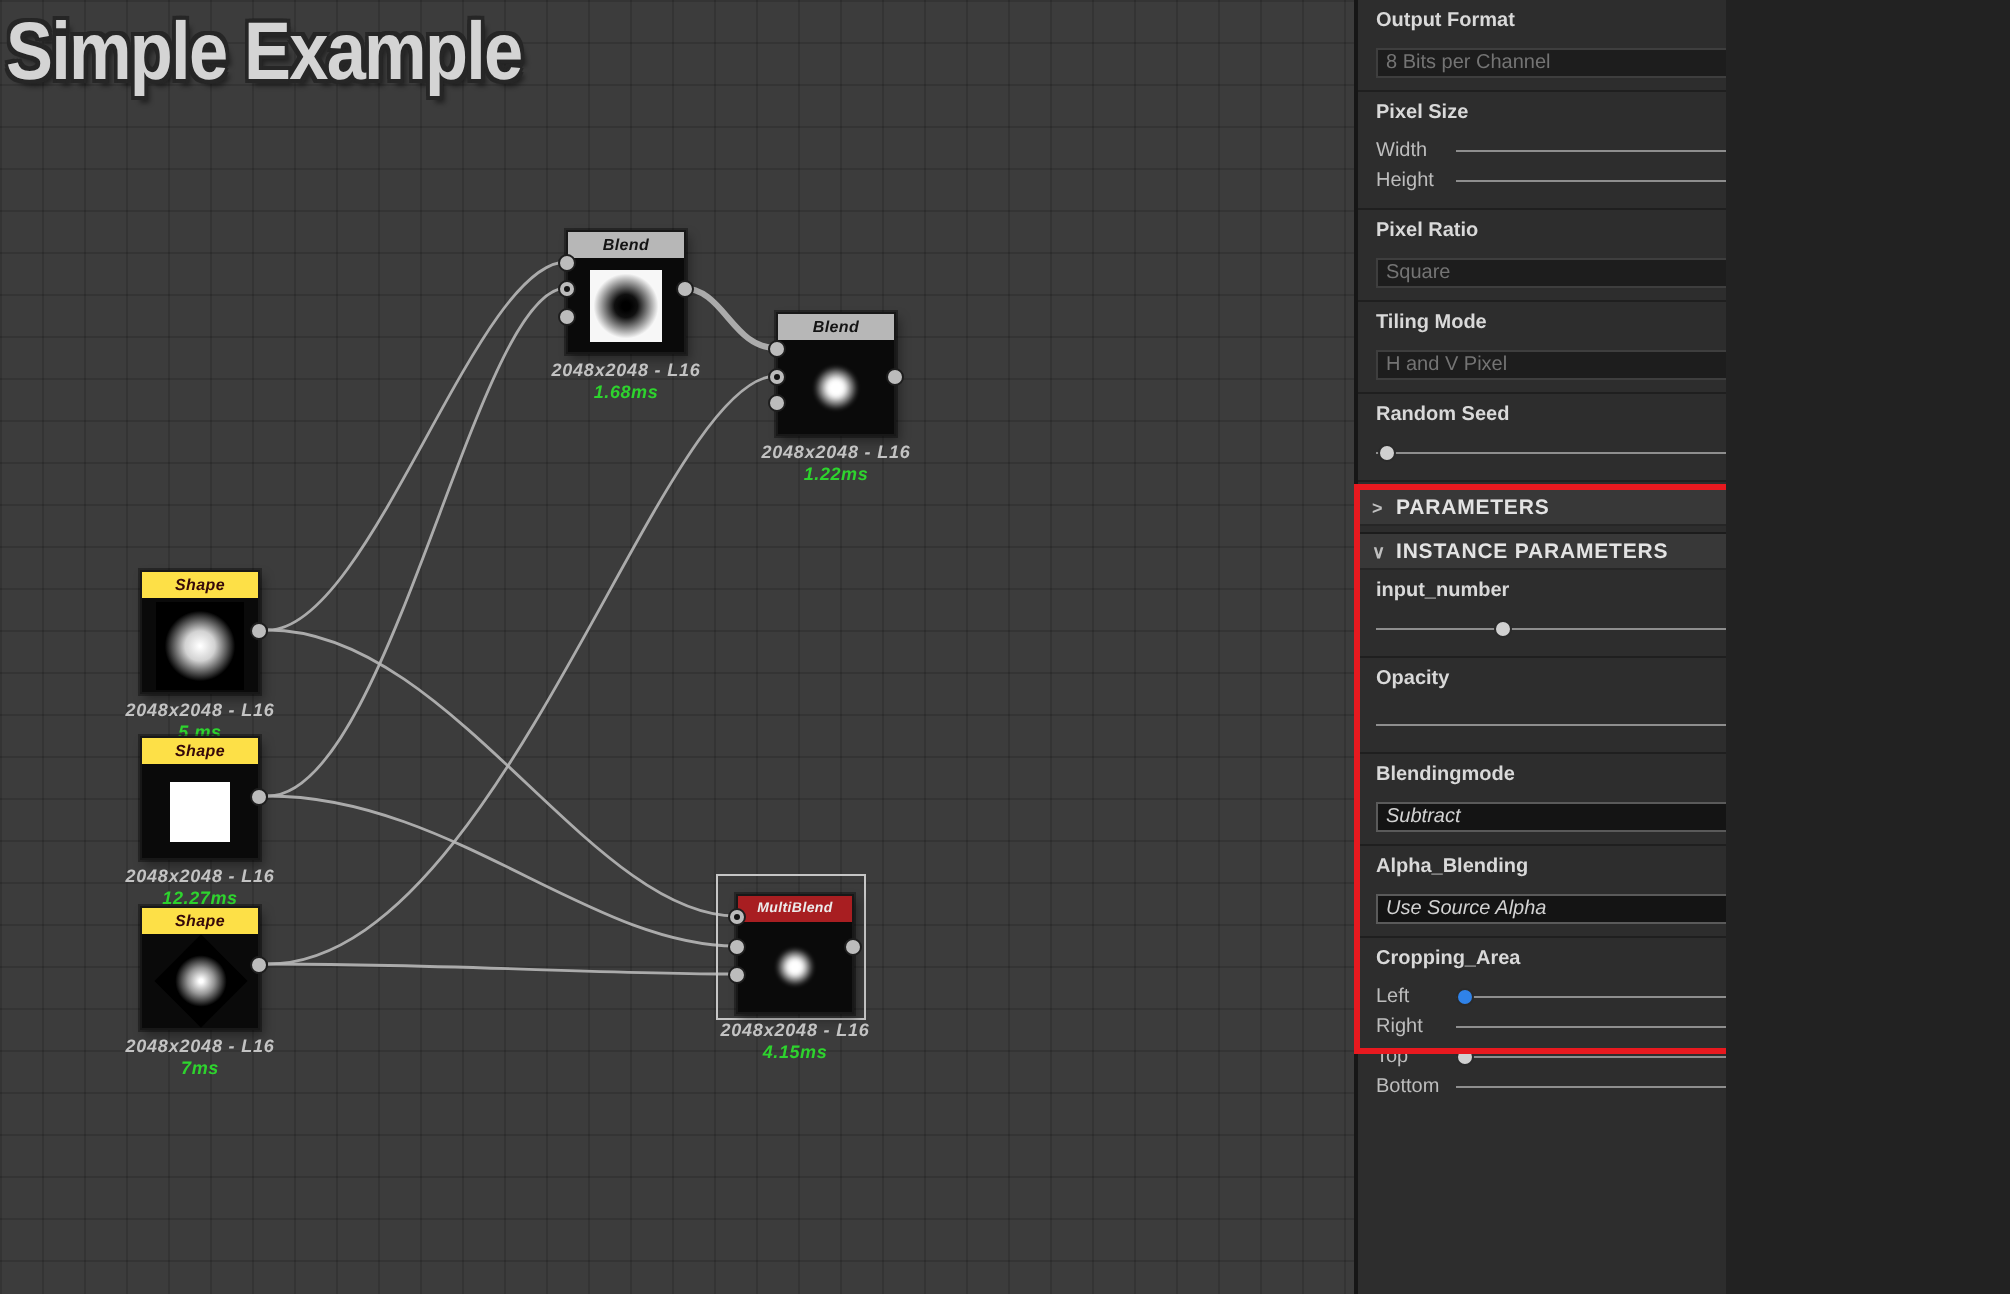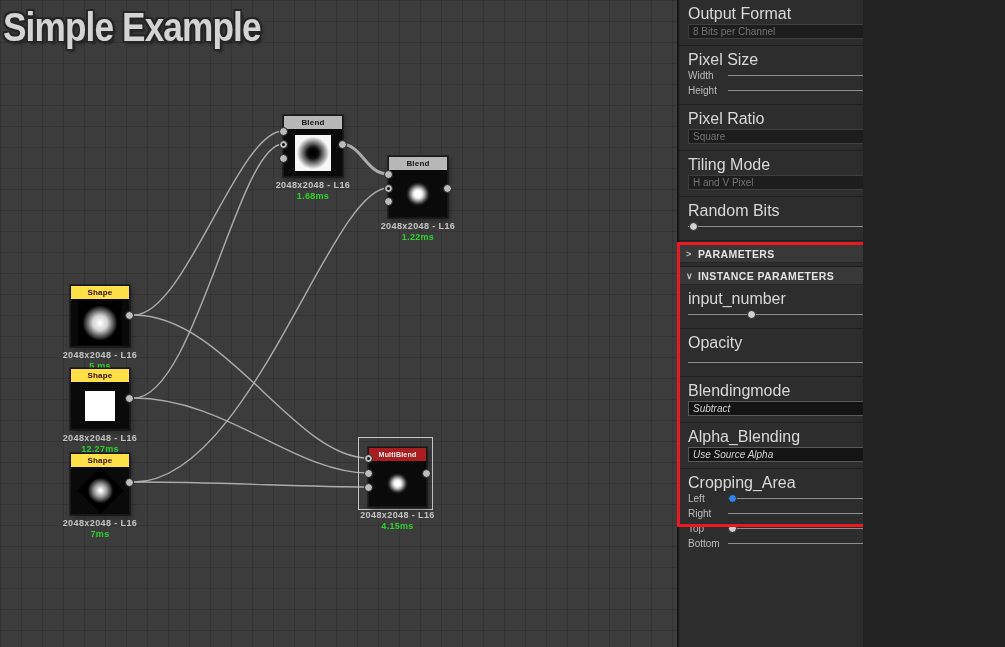--- a/index.html
+++ b/index.html
@@ -11,21 +11,21 @@
                      linear-gradient(90deg,rgba(0,0,0,.14) 1px,transparent 1px);
     background-size:21px 21px;}
   .graph-title{position:absolute;left:3px;top:4px;font-size:40px;font-weight:bold;color:#d4d4d4;
     letter-spacing:-1px;transform:scale(.88,1.02);transform-origin:0 0;white-space:nowrap;
     text-shadow:-2px 0 #262626,2px 0 #262626,0 -2px #262626,0 2px #262626,
                 2px 2px #262626,-2px -2px #262626,2px -2px #262626,-2px 2px #262626,3px 3px 3px rgba(0,0,0,.45);}
   svg.wires{position:absolute;left:0;top:0;z-index:1;}
   .wire{fill:none;stroke:#b5b5b5;stroke-width:1.4;opacity:.92;}
   .wire.thick{stroke-width:3;}
   .node{position:absolute;z-index:2;width:58px;background:#0b0b0b;border:1px solid #181818;
-        box-shadow:0 0 0 1px rgba(0,0,0,.35),2px 3px 5px rgba(0,0,0,.35);}
+        box-shadow:0 0 0 1px rgba(0,0,0,.35),2px 3px 5px rgba(0,0,0,.35);font-style:italic;}
   .node-header{height:13px;display:flex;align-items:center;justify-content:center;
         font-size:8px;font-weight:bold;letter-spacing:.2px;}
   .node-header.gray{background:#b7b7b7;color:#141414;}
   .node-header.red{background:#fde047;color:#35080a;}
   .node-header.red-light{background:#a81e21;color:#ececec;}
   .node-body{height:47px;position:relative;display:flex;align-items:center;justify-content:center;background:#0a0a0a;}
   .thumb-invradial{width:36px;height:36px;background:
       radial-gradient(circle closest-side,#000 12%,#101010 32%,#f7f7f7 90%),#fff;}
   .thumb-softcircle{width:44px;height:44px;background:
       radial-gradient(circle closest-side,#fff 2%,#d2d2d2 34%,#000 80%);}
@@ -43,21 +43,21 @@
       white-space:nowrap;font-size:9px;font-weight:bold;color:#c3c3c3;letter-spacing:.4px;}
   .ntime{position:absolute;top:calc(100% + 15px);left:50%;transform:translateX(-50%);
       white-space:nowrap;font-size:9px;font-weight:bold;color:#2ed32e;letter-spacing:.3px;}
   .selection-rect{position:absolute;left:358px;top:437px;width:73px;height:71px;
       border:1px solid #c6c6c6;z-index:1;}
   
   .panel{position:absolute;left:677px;top:0;width:328px;height:647px;background:#2d2d2d;
       border-left:2px solid #161616;box-sizing:content-box;color:#c6c6c6;}
   .pgroup{padding:3px 0 6px 0;border-bottom:1px solid #1f1f1f;}
   .ghead{display:flex;align-items:flex-start;height:17px;padding:2px 8px 0 9px;}
-  .glabel{font-size:16px;font-weight:normal;color:#d9d9d9;}
+  .glabel{font-size:10px;font-weight:bold;color:#d9d9d9;}
   .hicons{margin-left:auto;display:flex;gap:6px;align-items:center;}
   .ibtn{width:17px;height:14px;display:inline-flex;align-items:center;justify-content:center;cursor:pointer;}
   .dropdown{margin:2px 9px 0 9px;height:13px;border:1px solid #3e3e3e;background:#1d1d1d;
       display:flex;align-items:center;padding:0 4px;font-size:10px;position:relative;}
   .dropdown .dval{color:#747474;}
   .dropdown .darrow{margin-left:auto;font-size:8px;color:#6e6e6e;line-height:1;}
   .dropdown.bright{border-color:#5a5a5a;background:#141414;}
   .dropdown.bright .dval{color:#d2d2d2;font-style:italic;}
   .dropdown.bright .darrow{color:#dadada;}
   .prow{display:flex;align-items:center;height:15px;padding:0 12px 0 9px;font-size:10px;color:#bdbdbd;}
@@ -289,21 +289,21 @@
         </span>
       </div>
       <div class="dropdown">
         <span class="dval">H and V Pixel</span>
         <span class="darrow">▾</span>
       </div>
     </div>
 
     <div class="pgroup">
       <div class="ghead">
-        <span class="glabel">Random Bits</span>
+        <span class="glabel">Random Seed</span>
         <span class="hicons">
           <span class="ibtn">
               <svg width="17" height="14">
                 <use href="#i-expose"></use>
               </svg>
             </span>
           <span class="ibtn">
               <svg width="17" height="14">
                 <use href="#i-func"></use>
               </svg>

